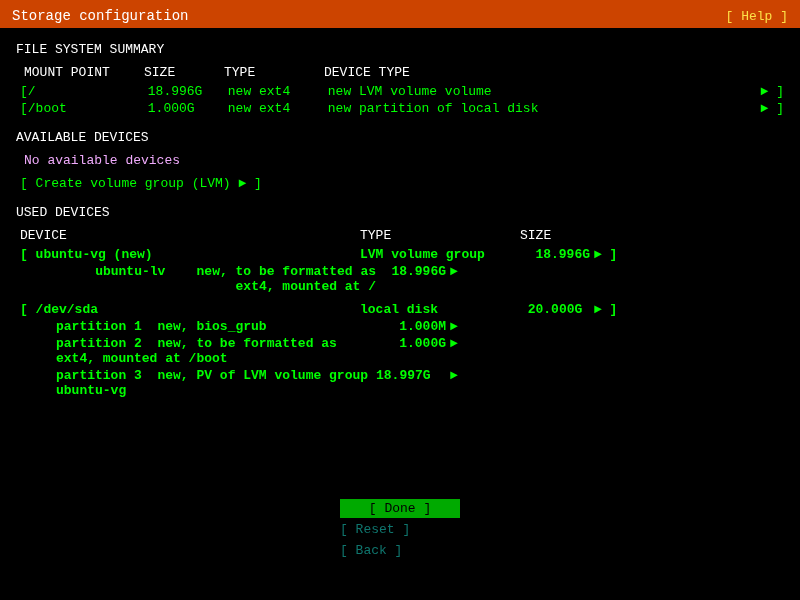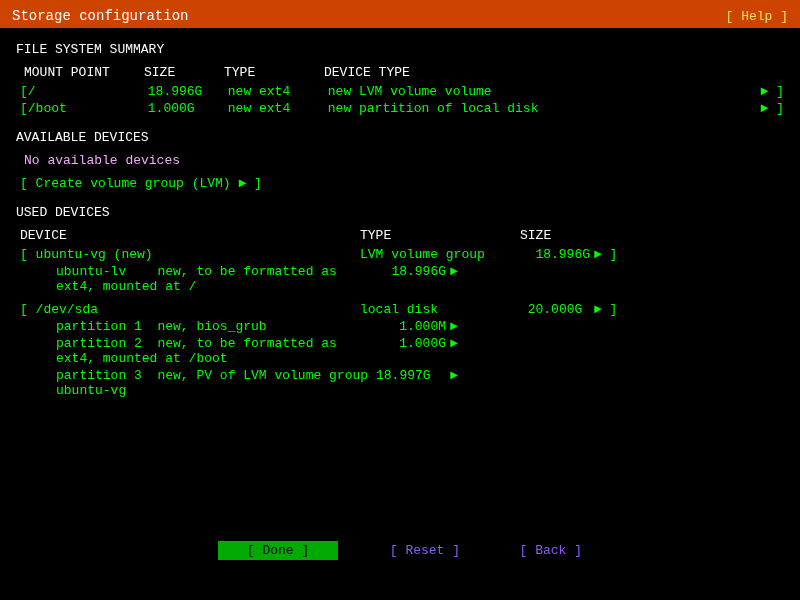--- a/index.html
+++ b/index.html
@@ -86,49 +86,51 @@
       margin-bottom: 4px;
     }
 
     .ucol-device { width: 340px; }
     .ucol-type { width: 160px; }
     .ucol-size { width: 80px; }
 
     .used-row {
       display: flex;
       margin-bottom: 2px;
+      font-weight: bold;
     }
 
     
     #bottom-buttons {
       position: absolute;
       bottom: 40px;
       left: 50%;
       transform: translateX(-50%);
       display: flex;
+      flex-direction: column;
       align-items: center;
       gap: 2px;
     }
 
     .btn-done {
       background-color: #00aa00;
       color: #000000;
       padding: 2px 0;
       width: 120px;
       text-align: center;
       cursor: pointer;
       font-family: 'Courier New', Courier, monospace;
       font-size: 13px;
     }
 
     .btn-normal {
-      color: #8b5cf6;
+      color: #0f766e;
       padding: 2px 0;
       width: 120px;
-      text-align: right;
+      text-align: left;
       cursor: pointer;
       font-family: 'Courier New', Courier, monospace;
       font-size: 13px;
     }
     .indent2 { padding-left: 36px; }
   </style>
 </head>
 <body>
 
 <div id="title-bar">
@@ -184,21 +186,21 @@
         <span class="ucol-size">SIZE</span>
       </div>
 
       <div class="used-row">
         <span class="ucol-device">[ ubuntu-vg (new)</span>
         <span class="ucol-type">LVM volume group</span>
         <span style="width:70px;text-align:right;">18.996G</span>
         <span style="margin-left:4px;">► ]</span>
       </div>
       <div class="used-row indent2">
-        <span style="width:320px;">ubuntu-lv&nbsp;&nbsp;&nbsp; new, to be formatted as ext4, mounted at /</span>
+        <span style="width:320px;text-align:right;">ubuntu-lv&nbsp;&nbsp;&nbsp; new, to be formatted as ext4, mounted at /</span>
         <span style="width:70px;text-align:right;">18.996G</span>
         <span style="margin-left:4px;">►</span>
       </div>
 
       <div style="height:6px;"></div>
 
       <div class="used-row">
         <span class="ucol-device">[ /dev/sda</span>
         <span class="ucol-type">local disk</span>
         <span style="width:70px;text-align:center;">20.000G</span>

